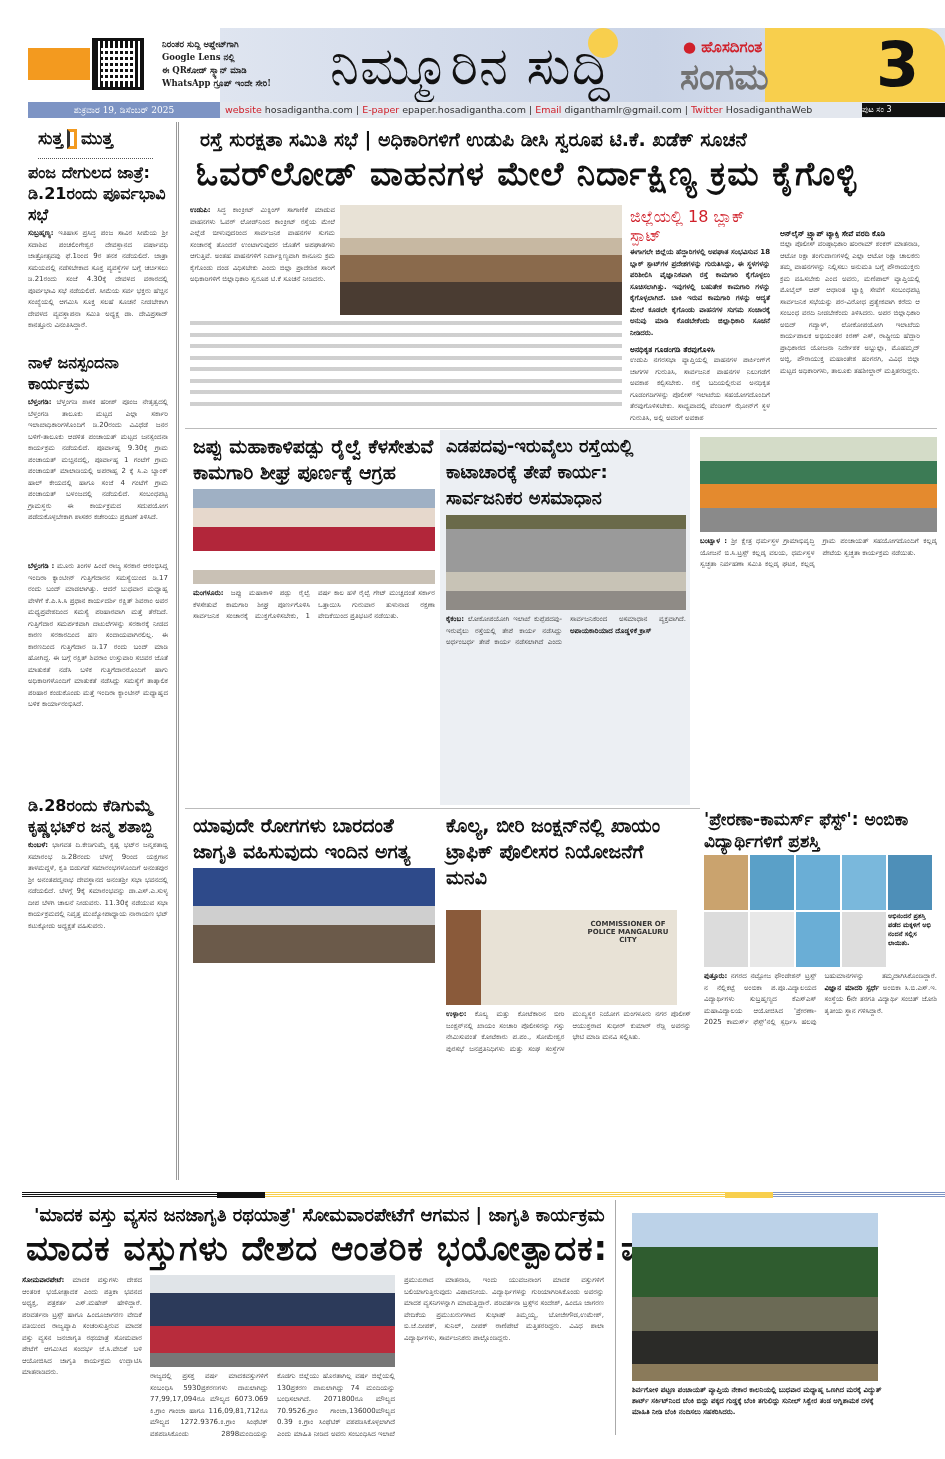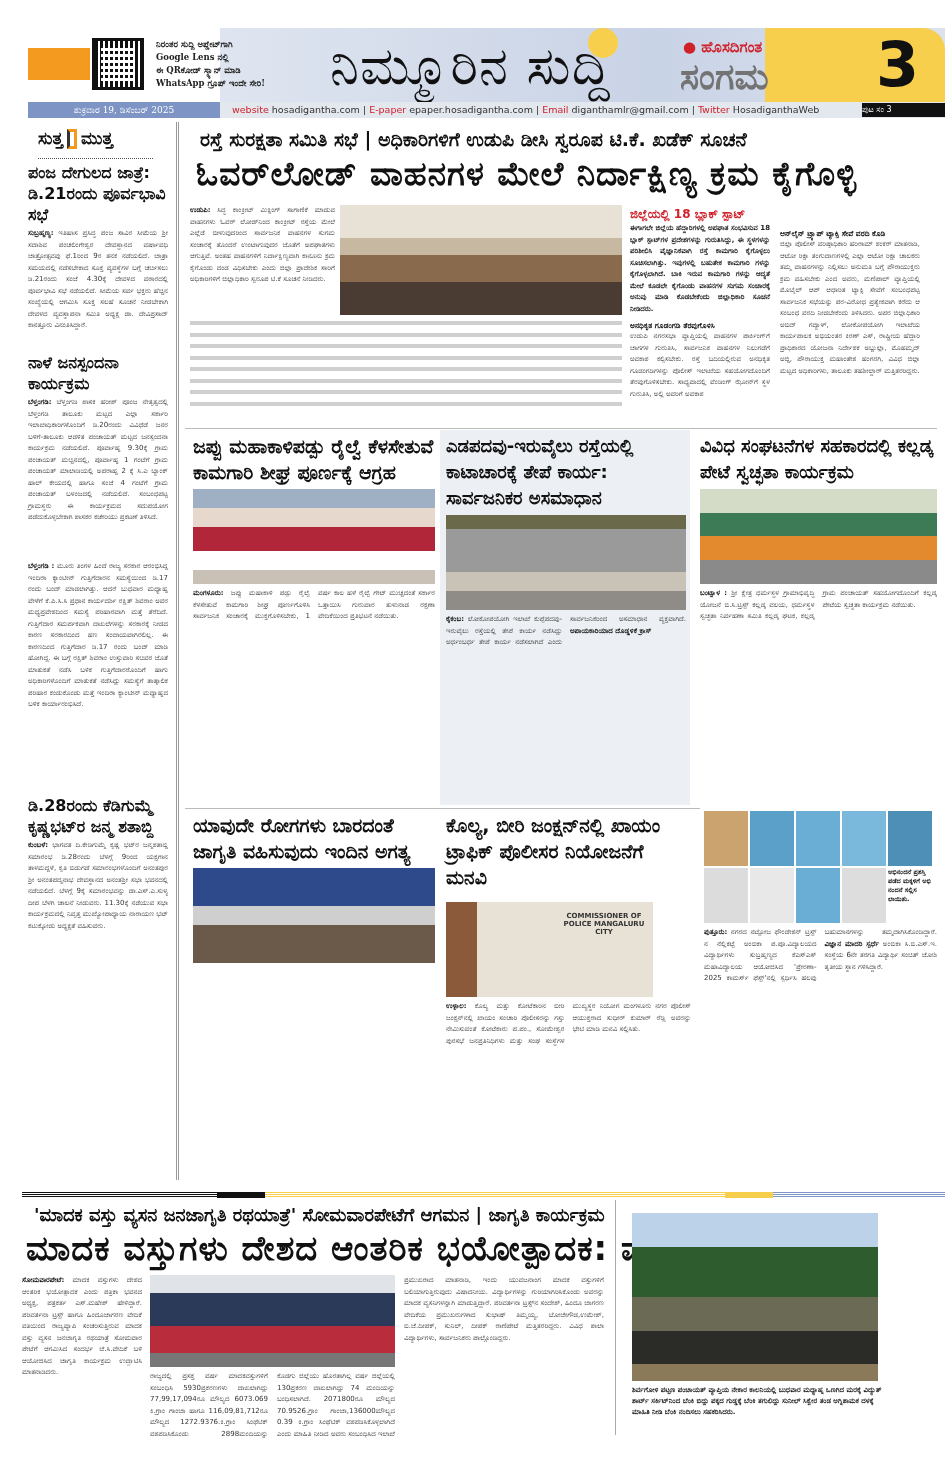--- a/index.html
+++ b/index.html
@@ -3,47 +3,47 @@
 <meta charset="utf-8">
 <style>
   *{box-sizing:border-box;margin:0;padding:0}
   body{width:945px;height:1459px;background:#fff;font-family:"DejaVu Sans",sans-serif;color:#111;position:relative;overflow:hidden}
   .abs{position:absolute}
   
   .orange-bar{left:28px;top:48px;width:62px;height:32px;background:#f39a1f}
   .qr{left:92px;top:38px;width:52px;height:52px;background:
     repeating-linear-gradient(90deg,#111 0 3px,#fff 3px 5px),#fff;border:3px solid #111}
   .qr::after{content:"";position:absolute;inset:6px;background:repeating-linear-gradient(0deg,#fff 0 3px,transparent 3px 6px)}
-  .qr-text{left:156px;top:38px;font-family:"DejaVu Serif",serif;font-size:8.5px;line-height:13px;font-weight:bold;color:#222}
+  .qr-text{left:162px;top:38px;font-family:"DejaVu Serif",serif;font-size:8.5px;line-height:13px;font-weight:bold;color:#222}
   .mast-bg{left:220px;top:28px;width:725px;height:74px;background:linear-gradient(90deg,#dfe5f0,#c9d3e6 60%,#dbe2ee)}
   .mast-yellow{left:765px;top:28px;width:180px;height:74px;background:#f8cf4d;border-top-right-radius:22px}
   .mast-title{left:330px;top:36px;font-size:52px;font-weight:normal;letter-spacing:1px;color:#111}
   .sun{left:588px;top:28px;width:30px;height:30px;border-radius:50%;background:#f8cf4d}
   .brand-top{left:683px;top:38px;font-size:15px;font-weight:bold;color:#d0202a}
   .brand-main{left:680px;top:56px;font-size:36px;font-weight:bold;color:#737373}
   .page-num{left:876px;top:34px;font-size:62px;font-weight:bold;color:#111;line-height:62px}
   .date-bar{left:28px;top:102px;width:192px;height:16px;background:#7d94c4;color:#fff;font-size:9px;text-align:center;line-height:16px;font-family:"DejaVu Serif",serif}
-  .info-bar{left:220px;top:102px;width:725px;height:16px;background:#e3e7ee;font-size:9.5px;line-height:16px;padding-left:12px;color:#333}
+  .info-bar{left:220px;top:102px;width:725px;height:16px;background:#e3e7ee;font-size:9.5px;line-height:16px;padding-left:5px;color:#333}
   .info-bar .lbl{color:#d0202a}
   .edition-tag{left:862px;top:103px;width:88px;height:14px;background:#111;color:#fff;font-size:8px;text-align:left;line-height:14px}
   
   .colsep{background:#aaa;width:1px}
   .section-logo{left:38px;top:128px;font-size:17px;font-weight:bold;color:#111}
   .section-logo .door{display:inline-block;width:10px;height:20px;border:3px solid #f39a1f;border-left-color:#333;vertical-align:middle;margin:0 4px}
   .dotline{left:38px;top:158px;width:115px;border-top:1px dotted #555}
   .lhead{font-size:16px;font-weight:bold;line-height:21px;color:#111}
   .body{font-size:7px;line-height:11.5px;color:#333;text-align:justify}
   .body b{color:#111}
   .textlines{background:repeating-linear-gradient(180deg,transparent 0 3px,#bbb 3px 7px,transparent 7px 11.5px)}
   
   .kicker{font-size:18px;font-weight:bold;color:#111;white-space:nowrap}
   .mainhead{font-size:34px;font-weight:bold;color:#111;white-space:nowrap;letter-spacing:1px}
   .subhead{font-size:20px;font-weight:bold;line-height:26px;color:#111;white-space:nowrap}
   .photo{background:#888;overflow:hidden}
-  .caption-red{color:#d0202a;font-size:12px;font-weight:bold}
+  .caption-red{color:#d0202a;font-size:16px;font-weight:normal}
   .boxed{border-top:1px solid #bbb}
   .stripe{height:6px}
   .grey-panel{background:#eceff3}
 </style>
 </head>
 <body>
 
 <div class="abs mast-bg"></div>
 <div class="abs mast-yellow"></div>
 <div class="abs orange-bar"></div>
@@ -123,40 +123,40 @@
   <p class="body" style="margin-top:4px;column-count:2;column-gap:8px;height:175px;overflow:hidden"><b>ಮಂಗಳೂರು:</b> <span>ಜಪ್ಪು ಮಹಾಕಾಳಿ ಪಡ್ಪು ರೈಲ್ವೆ ಕೆಳಸೇತುವೆ ಕಾಮಗಾರಿ ಶೀಘ್ರ ಪೂರ್ಣಗೊಳಿಸಿ ಸಾರ್ವಜನಿಕ ಸಂಚಾರಕ್ಕೆ ಮುಕ್ತಗೊಳಿಸಬೇಕು, 1 ವರ್ಷ ಕಾಲ ಹಳೆ ರೈಲ್ವೆ ಗೇಟ್ ಮುಚ್ಚದಂತೆ ಸರ್ಕಾರ ಒತ್ತಾಯಿಸಿ ಗುರುವಾರ ತುಳುನಾಡ ರಕ್ಷಣಾ ವೇದಿಕೆಯಿಂದ ಪ್ರತಿಭಟನೆ ನಡೆಯಿತು.</span></p>
 </div>
 
 <div class="abs" style="left:446px;top:433px;width:240px">
   <div class="subhead" style="white-space:normal;font-size:18px">ಎಡಪದವು-ಇರುವೈಲು ರಸ್ತೆಯಲ್ಲಿ ಕಾಟಾಚಾರಕ್ಕೆ ತೇಪೆ ಕಾರ್ಯ: ಸಾರ್ವಜನಿಕರ ಅಸಮಾಧಾನ</div>
   <div class="photo" style="width:240px;height:95px;margin-top:4px;background:linear-gradient(180deg,#6a6a4a 0 15%,#9a9a9a 15% 60%,#c8c3b6 60% 80%,#8f8b86 80%)"></div>
   <p class="body" style="margin-top:4px;column-count:2;column-gap:8px;height:175px;overflow:hidden"><b>ಕೈಕಂಬ:</b> <span>ಲೋಕೋಪಯೋಗಿ ಇಲಾಖೆ ಕುಪ್ಪೆಪದವು-ಇರುವೈಲು ರಸ್ತೆಯಲ್ಲಿ ತೇಪೆ ಕಾರ್ಯ ನಡೆಸಿದ್ದು ಅರ್ಧಂಬರ್ಧ ತೇಪೆ ಕಾರ್ಯ ನಡೆಸಲಾಗಿದೆ ಎಂದು ಸಾರ್ವಜನಿಕರಿಂದ ಅಸಮಾಧಾನ ವ್ಯಕ್ತವಾಗಿದೆ.</span> <b>ಅಪಾಯಕಾರಿಯಾದ ದೊಡ್ಡಳಿಕೆ ಕ್ರಾಸ್</b></p>
 </div>
 
 <div class="abs" style="left:700px;top:433px;width:237px">
-  <div class="subhead" style="white-space:normal;font-size:18px">ವಿವಿಧ ಸಂಘಟನೆಗಳ ಸಹಕಾರದಲ್ಲಿ ಕಲ್ಲಡ್ಕ ಪೇಟೆ ಸ್ವಚ್ಛತಾ ಕಾರ್ಯಕ್ರಮ</div>
   <div class="photo" style="width:237px;height:95px;margin-top:4px;background:linear-gradient(180deg,#d4dcc8 0 25%,#3c7b55 25% 50%,#e48a2e 50% 75%,#8a8a8a 75%)"></div>
   <p class="body" style="margin-top:4px;column-count:2;column-gap:8px;height:120px;overflow:hidden"><b>ಬಂಟ್ವಾಳ :</b> <span>ಶ್ರೀ ಕ್ಷೇತ್ರ ಧರ್ಮಸ್ಥಳ ಗ್ರಾಮಾಭಿವೃದ್ಧಿ ಯೋಜನೆ ಬಿ.ಸಿ.ಟ್ರಸ್ಟ್ ಕಲ್ಲಡ್ಕ ವಲಯ, ಧರ್ಮಸ್ಥಳ ಸ್ವಚ್ಛತಾ ನಿರ್ವಹಣಾ ಸಮಿತಿ ಕಲ್ಲಡ್ಕ ಘಟಕ, ಕಲ್ಲಡ್ಕ ಗ್ರಾಮ ಪಂಚಾಯತ್ ಸಹಯೋಗದೊಂದಿಗೆ ಕಲ್ಲಡ್ಕ ಪೇಟೆಯ ಸ್ವಚ್ಛತಾ ಕಾರ್ಯಕ್ರಮ ನಡೆಯಿತು.</span></p>
 </div>
 
 <div class="abs boxed" style="left:185px;top:808px;width:515px"></div>
 <div class="abs" style="left:193px;top:812px;width:242px">
   <div class="subhead" style="white-space:normal;font-size:19px">ಯಾವುದೇ ರೋಗಗಳು ಬಾರದಂತೆ ಜಾಗೃತಿ ವಹಿಸುವುದು ಇಂದಿನ ಅಗತ್ಯ</div>
   <div class="photo" style="width:242px;height:95px;margin-top:4px;background:linear-gradient(180deg,#2e4a8a 0 40%,#cfcfcf 40% 60%,#6b5a4a 60%)"></div>
 </div>
 
 <div class="abs" style="left:446px;top:812px;width:245px">
   <div class="subhead" style="white-space:normal;font-size:19px">ಕೊಲ್ಯ, ಬೀರಿ ಜಂಕ್ಷನ್‌ನಲ್ಲಿ ಖಾಯಂ ಟ್ರಾಫಿಕ್ ಪೊಲೀಸರ ನಿಯೋಜನೆಗೆ ಮನವಿ</div>
-  <div class="photo" style="width:207px;height:95px;margin-top:12px;background:linear-gradient(90deg,#8a5a3a 0 15%,#e8e2d6 15%);position:relative">
+  <div class="photo" style="width:231px;height:95px;margin-top:20px;background:linear-gradient(90deg,#8a5a3a 0 15%,#e8e2d6 15%);position:relative">
     <span style="position:absolute;right:4px;top:10px;font-size:7px;font-weight:bold;color:#333;width:90px;text-align:center">COMMISSIONER OF POLICE MANGALURU CITY</span>
   </div>
   <p class="body" style="margin-top:4px;column-count:2;column-gap:8px;height:200px;overflow:hidden"><b>ಉಳ್ಳಾಲ:</b> <span>ಕೊಲ್ಯ ಮತ್ತು ಕೋಟೆಕಾರಿನ ಬೀರಿ ಜಂಕ್ಷನ್‌ನಲ್ಲಿ ಖಾಯಂ ಸಂಚಾರಿ ಪೊಲೀಸರನ್ನು ಗಸ್ತು ನೇಮಿಸುವಂತೆ ಕೋಟೆಕಾರು ಪ.ಪಂ., ಸೋಮೇಶ್ವರ ಪುರಸಭೆ ಜನಪ್ರತಿನಿಧಿಗಳು ಮತ್ತು ಸಂಘ ಸಂಸ್ಥೆಗಳ ಮುಖ್ಯಸ್ಥರ ನಿಯೋಗ ಮಂಗಳೂರು ನಗರ ಪೊಲೀಸ್ ಆಯುಕ್ತರಾದ ಸುಧೀರ್ ಕುಮಾರ್ ರೆಡ್ಡಿ ಅವರನ್ನು ಭೇಟಿ ಮಾಡಿ ಮನವಿ ಸಲ್ಲಿಸಿತು.</span></p>
 </div>
 
 <div class="abs" style="left:704px;top:808px;width:233px">
+  <div class="subhead" style="white-space:normal;font-size:17px;line-height:22px">'ಪ್ರೇರಣಾ-ಕಾಮರ್ಸ್ ಫೆಸ್ಟ್': ಅಂಬಿಕಾ ವಿದ್ಯಾರ್ಥಿಗಳಿಗೆ ಪ್ರಶಸ್ತಿ</div>
   <div style="display:flex;gap:2px;margin-top:3px">
     <div class="photo" style="width:44px;height:55px;background:#caa36e"></div>
     <div class="photo" style="width:44px;height:55px;background:#5aa0c8"></div>
     <div class="photo" style="width:44px;height:55px;background:#6aaed6"></div>
     <div class="photo" style="width:44px;height:55px;background:#7ab8dc"></div>
     <div class="photo" style="width:44px;height:55px;background:#4e8fb8"></div>
   </div>
   <div style="display:flex;gap:2px;margin-top:2px">
     <div class="photo" style="width:44px;height:55px;background:#dcdcdc"></div>
     <div class="photo" style="width:44px;height:55px;background:#e8e8e8"></div>

